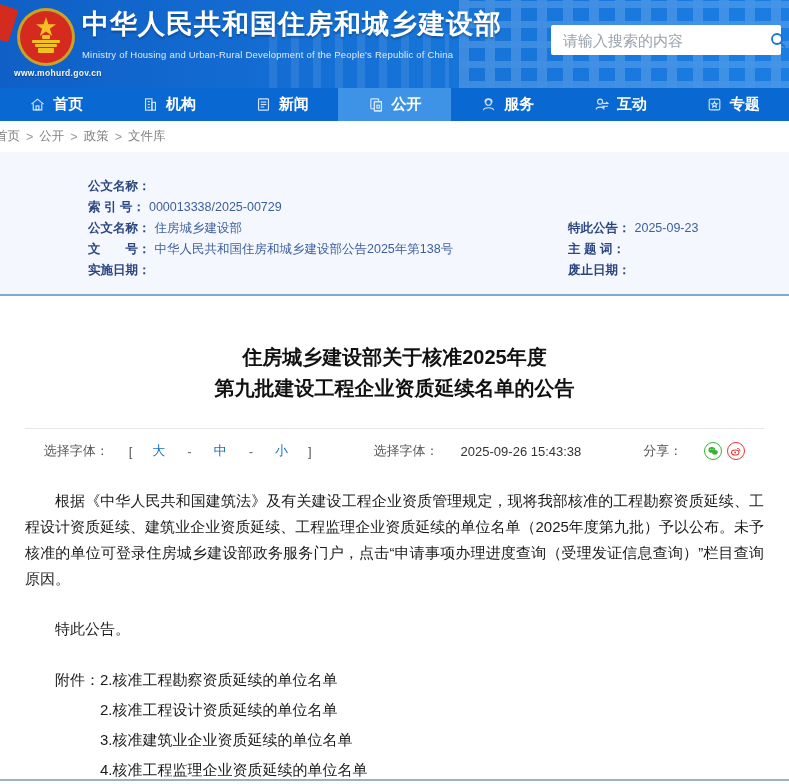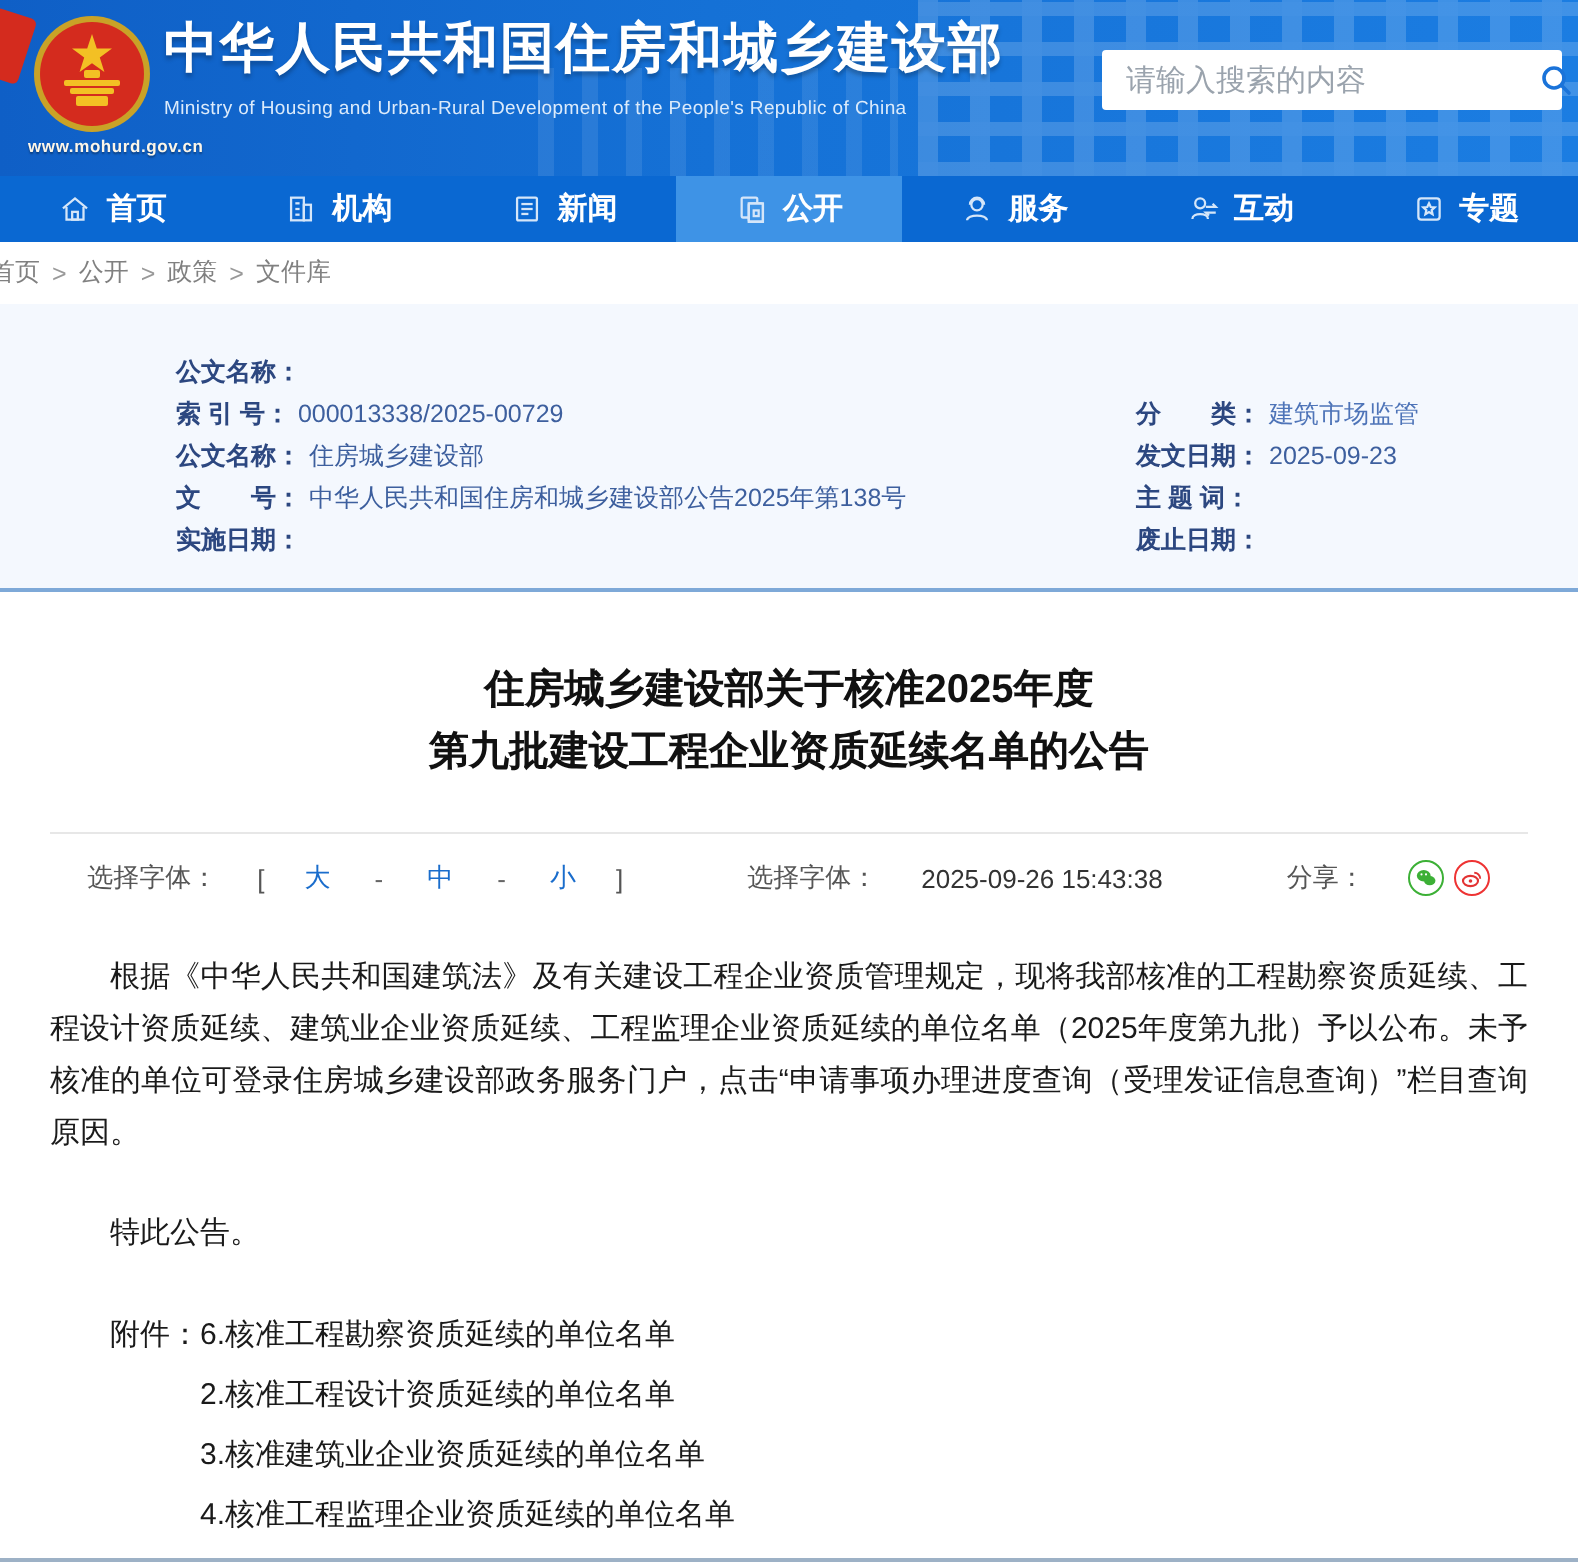--- a/index.html
+++ b/index.html
@@ -42,21 +42,21 @@
   .meta-panel { height:144px; background:#f4f8fe; border-bottom:2px solid #7ea9d8; padding:24px 0 0 88px; font-size:12.5px; }
   .meta-row { display:flex; height:20px; line-height:20px; margin-bottom:1px; }
   .meta-cell { display:flex; }
   .meta-cell.left { width:480px; }
   .meta-label { font-weight:bold; color:#2c4780; white-space:pre; }
   .meta-value { color:#3d5f9e; margin-left:4px; }
   .meta-value.linkish { color:#4e74b8; }
 
   
   .article { background:#fff; }
-  .art-title { margin-top:34px; text-align:center; font-size:20px; line-height:31px; font-weight:bold; color:#111; }
+  .art-title { margin-top:46px; text-align:center; font-size:20px; line-height:31px; font-weight:bold; color:#111; }
   .title-divider { height:1px; background:#e7e7e7; margin:24px 25px 0 25px; }
   .info-row { margin-top:13px; display:flex; align-items:center; justify-content:center; font-size:13px; color:#555; gap:20px; }
   .fs-link { color:#1a6dcc; cursor:pointer; }
   .fs-dash { color:#666; margin:0 2px; }
   .info-gap { width:22px; }
   .pub-time { color:#333; margin-left:2px; }
   .share-icons { display:flex; gap:5px; margin-left:2px; }
   .share-ic { width:18px; height:18px; border-radius:50%; display:flex; align-items:center; justify-content:center; cursor:pointer; }
   .share-ic.wechat { border:1.5px solid #3cb036; }
   .share-ic.weibo  { border:1.5px solid #e33; }
@@ -185,32 +185,28 @@
     <div class="meta-row">
       <div class="meta-cell">
         <span class="meta-label">公文名称：</span>
       </div>
     </div>
     <div class="meta-row">
       <div class="meta-cell left">
         <span class="meta-label">索 引 号：</span>
         <span class="meta-value">000013338/2025-00729</span>
       </div>
-      <div class="meta-cell">
-        <span class="meta-label">分　　类：</span>
-        <span class="meta-value linkish">建筑市场监管</span>
-      </div>
     </div>
     <div class="meta-row">
       <div class="meta-cell left">
         <span class="meta-label">公文名称：</span>
         <span class="meta-value">住房城乡建设部</span>
       </div>
       <div class="meta-cell">
-        <span class="meta-label">发文日期：</span>
+        <span class="meta-label">特此公告：</span>
         <span class="meta-value">2025-09-23</span>
       </div>
     </div>
     <div class="meta-row">
       <div class="meta-cell left">
         <span class="meta-label">文　　号：</span>
         <span class="meta-value">中华人民共和国住房和城乡建设部公告2025年第138号</span>
       </div>
       <div class="meta-cell">
         <span class="meta-label">主 题 词：</span>
@@ -267,21 +263,21 @@
               <path d="M9.5 4.5 a4 4 0 0 1 4 4" fill="none" stroke="#e33333" stroke-width="1.2"></path>
             </svg>
         </span>
       </span>
     </div>
 
     <div class="body-text">
       <p class="para">根据《中华人民共和国建筑法》及有关建设工程企业资质管理规定，现将我部核准的工程勘察资质延续、工程设计资质延续、建筑业企业资质延续、工程监理企业资质延续的单位名单（2025年度第九批）予以公布。未予核准的单位可登录住房城乡建设部政务服务门户，点击“申请事项办理进度查询（受理发证信息查询）”栏目查询原因。</p>
       <p class="para para2">特此公告。</p>
 
-      <p class="attach-first"><span>附件：</span><span class="attach-link">6.核准工程勘察资质延续的单位名单</span></p>
+      <p class="attach-first"><span>附件：</span><span class="attach-link">2.核准工程勘察资质延续的单位名单</span></p>
       <p class="attach-rest"><span class="attach-link">2.核准工程设计资质延续的单位名单</span></p>
       <p class="attach-rest"><span class="attach-link">3.核准建筑业企业资质延续的单位名单</span></p>
       <p class="attach-rest"><span class="attach-link">4.核准工程监理企业资质延续的单位名单</span></p>
 
     </div>
   </div>
 
   <div class="bottom-rule"></div>
 </div>
 

